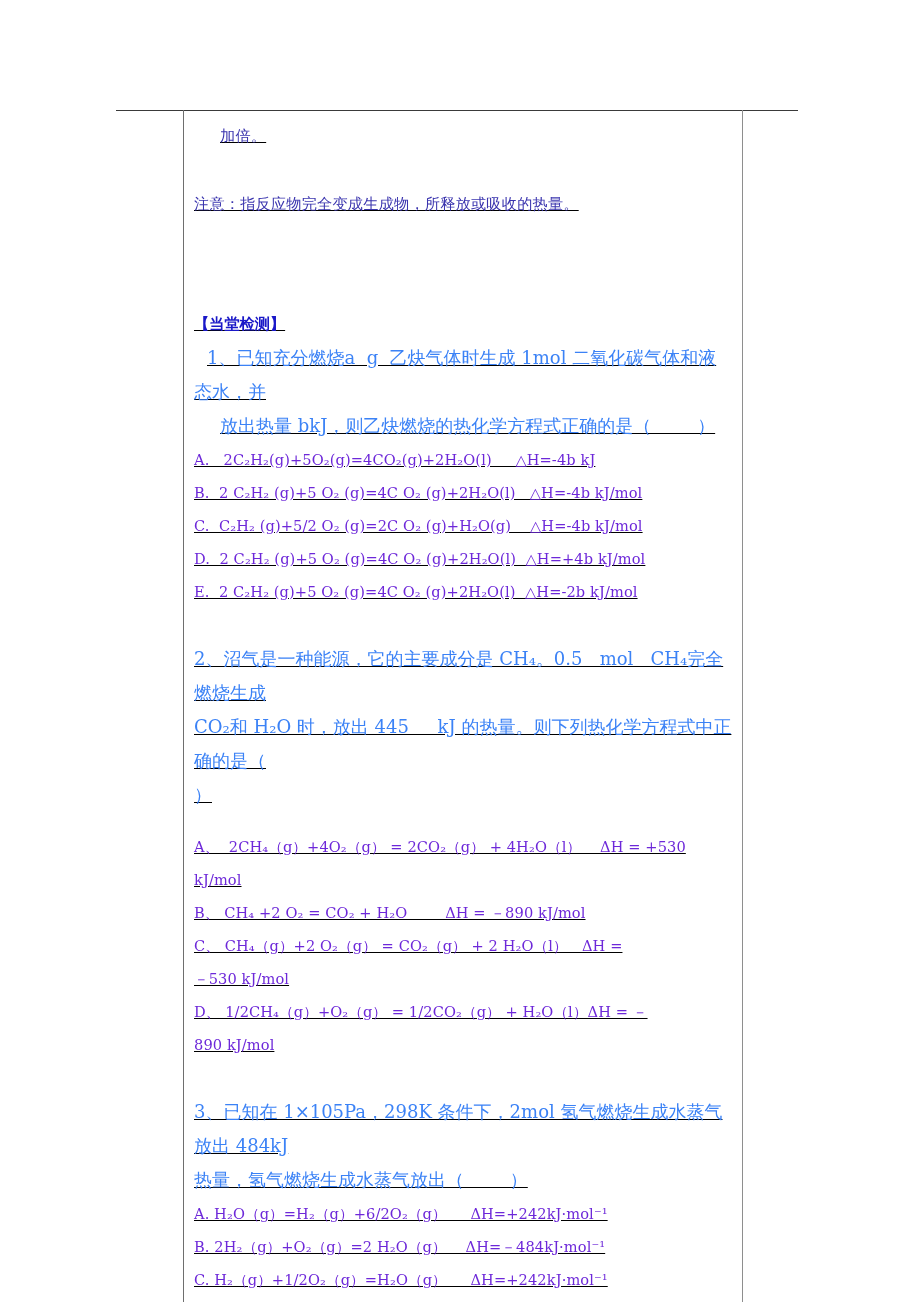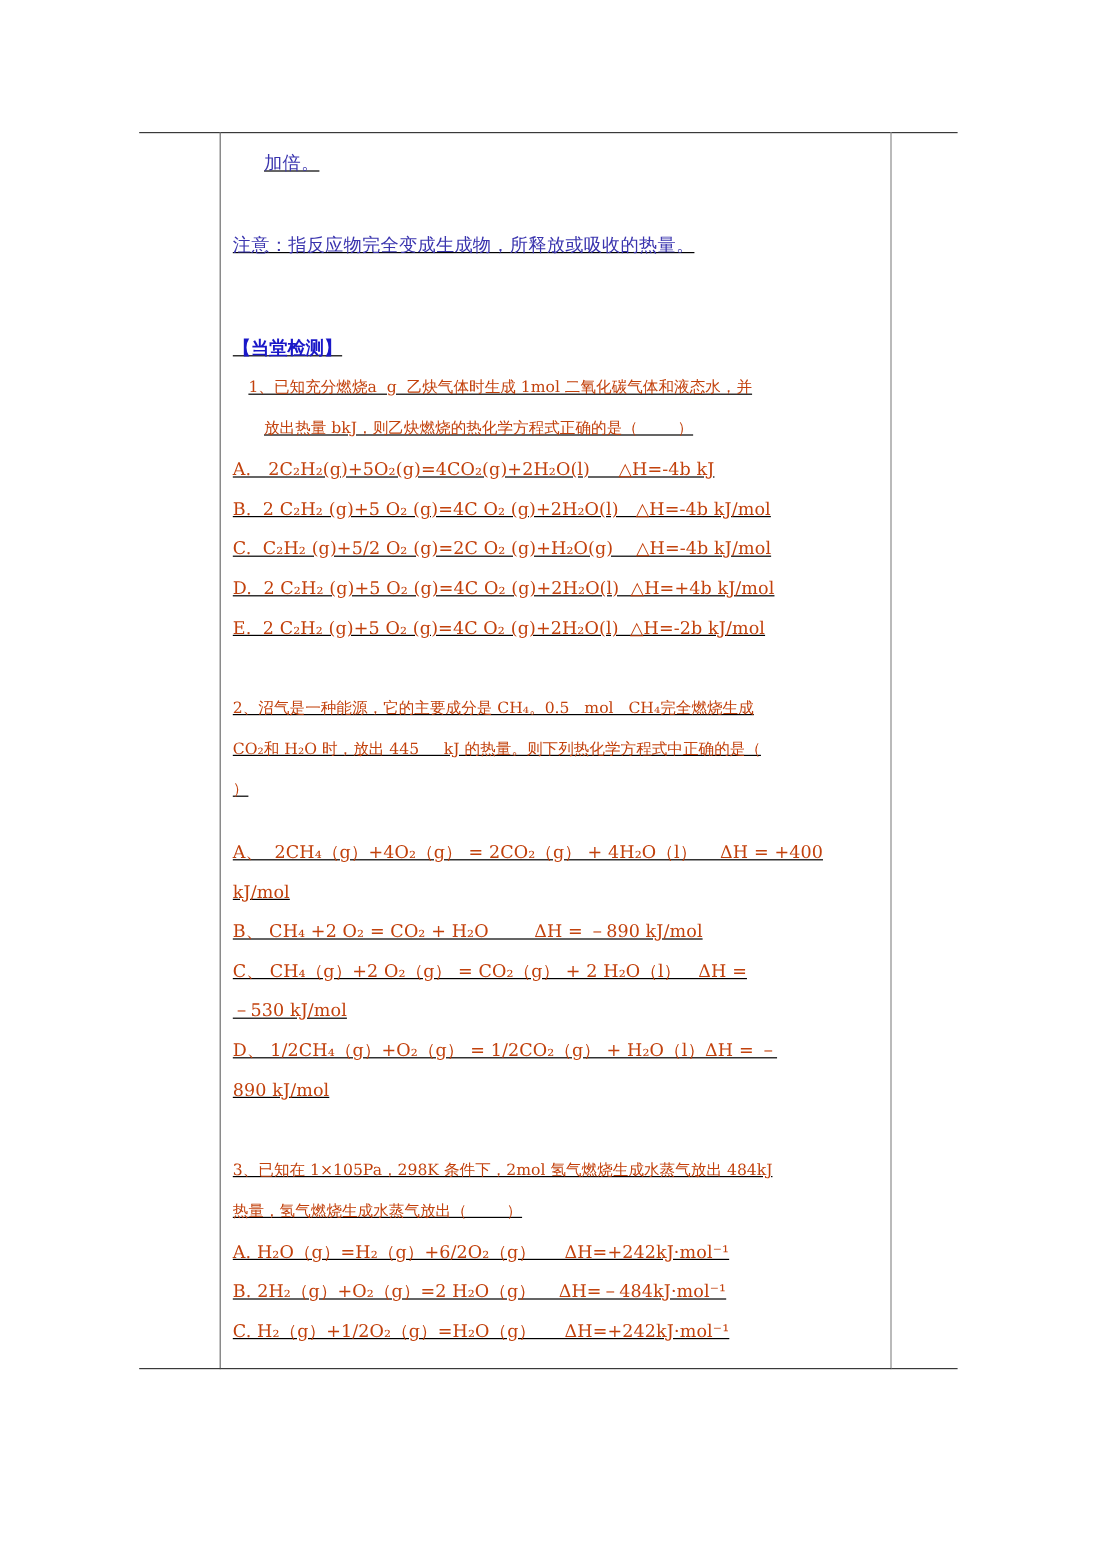--- a/index.html
+++ b/index.html
@@ -62,33 +62,34 @@
   .indent-1 { text-indent: 26px; }
   .indent-half { text-indent: 13px; }
   .gap-line { height: 34px; }
   .gap-line-sm { height: 18px; }
 
   .section-head {
     color: #1a18c8;
     font-weight: bold;
     font-size: 15.2px;
     line-height: 34px;
+    margin-top: 34px;
   }
 
   .eq-line {
-    color: #c2410c;
+    color: #6d28d9;
     font-size: 14.6px;
     line-height: 33px;
     letter-spacing: 0.1px;
     white-space: pre-wrap;
     font-family: "DejaVu Serif", "Liberation Serif", serif;
   }
   .q-stem {
-    color: #c2410c;
-    font-size: 13px;
+    color: #3b82f6;
+    font-size: 18px;
     line-height: 34px;
     white-space: pre-wrap;
   }
 </style>
 </head>
 <body>
 
 <div id="page">
 
   <table class="doc-table">
@@ -122,21 +123,21 @@
         <div class="eq-line">E.  2 C₂H₂ (g)+5 O₂ (g)=4C O₂ (g)+2H₂O(l)  △H=-2b kJ/mol</div>
 
         <div class="gap-line"></div>
 
         <div class="q-stem">2、沼气是一种能源，它的主要成分是 CH₄。0.5   mol   CH₄完全燃烧生成</div>
         <div class="q-stem">CO₂和 H₂O 时，放出 445     kJ 的热量。则下列热化学方程式中正确的是（</div>
         <div class="q-stem">）</div>
 
         <div class="gap-line-sm"></div>
 
-        <div class="eq-line">A、  2CH₄（g）+4O₂（g） = 2CO₂（g） + 4H₂O（l）    ΔH = +400</div>
+        <div class="eq-line">A、  2CH₄（g）+4O₂（g） = 2CO₂（g） + 4H₂O（l）    ΔH = +530</div>
         <div class="eq-line">kJ/mol</div>
         <div class="eq-line">B、 CH₄ +2 O₂ = CO₂ + H₂O        ΔH = －890 kJ/mol</div>
         <div class="eq-line">C、 CH₄（g）+2 O₂（g） = CO₂（g） + 2 H₂O（l）   ΔH =</div>
         <div class="eq-line">－530 kJ/mol</div>
         <div class="eq-line">D、 1/2CH₄（g）+O₂（g） = 1/2CO₂（g） + H₂O（l）ΔH = －</div>
         <div class="eq-line">890 kJ/mol</div>
 
         <div class="gap-line"></div>
 
         <div class="q-stem">3、已知在 1×105Pa，298K 条件下，2mol 氢气燃烧生成水蒸气放出 484kJ</div>

